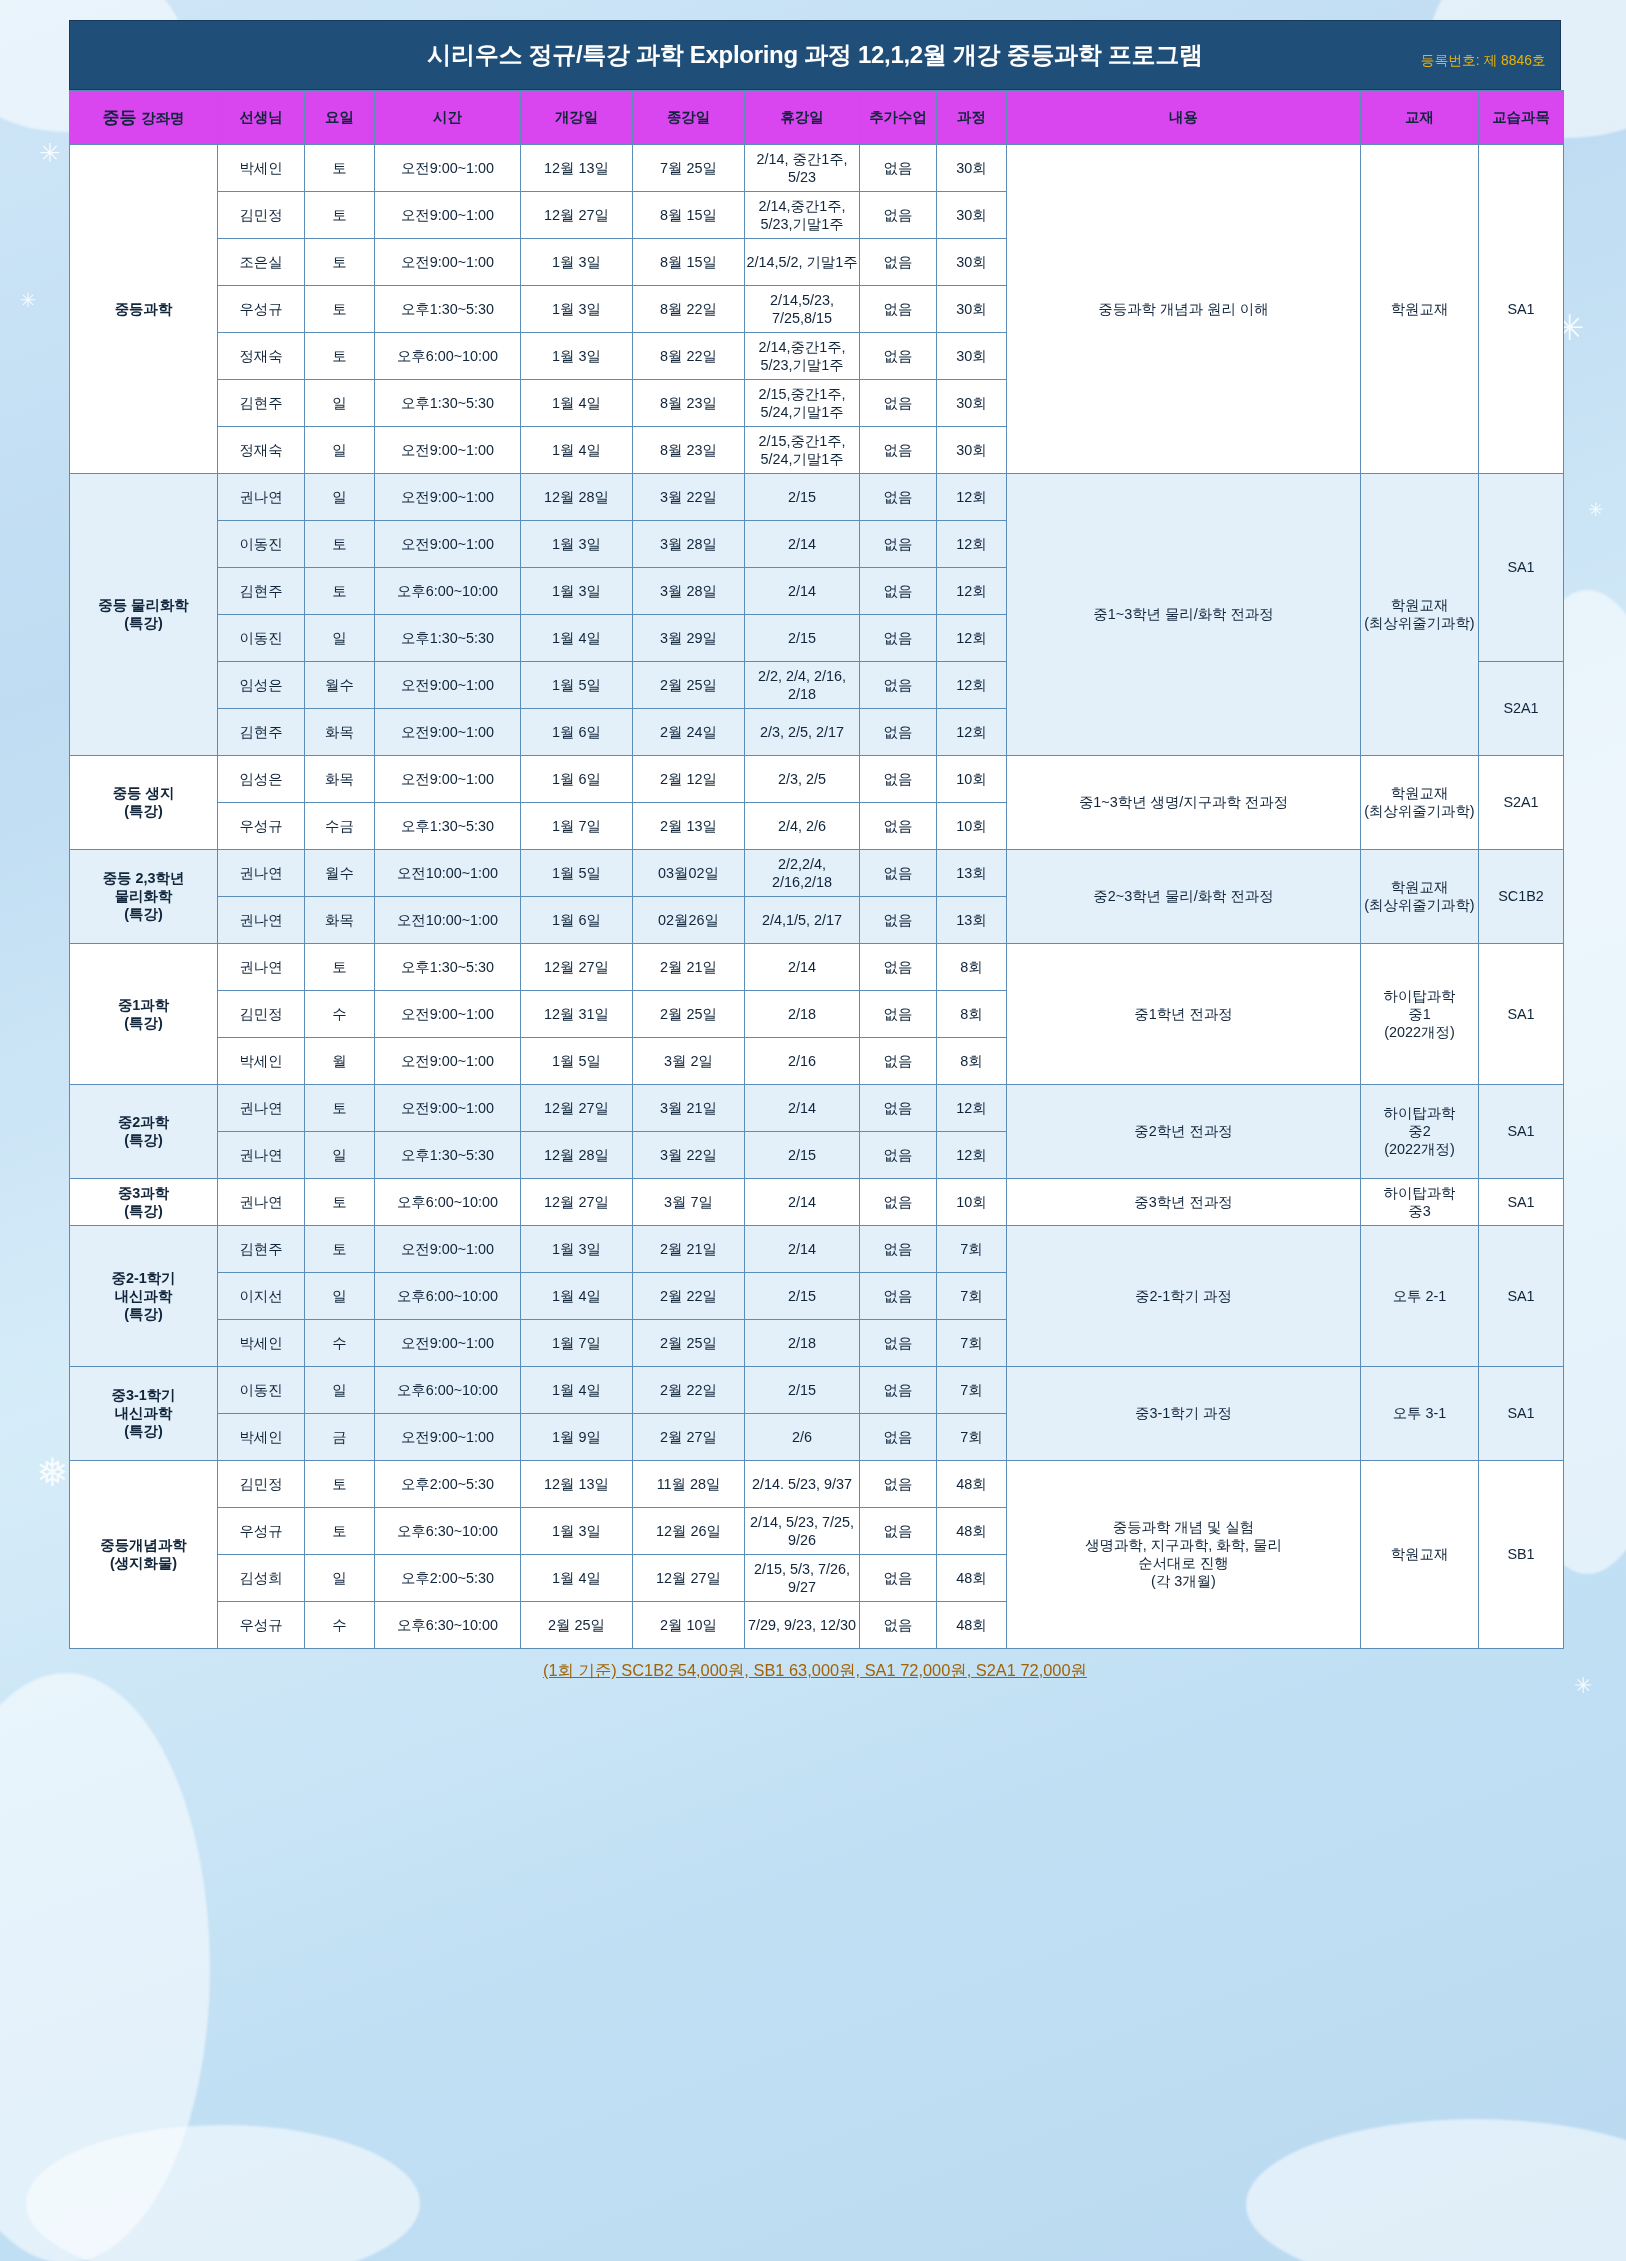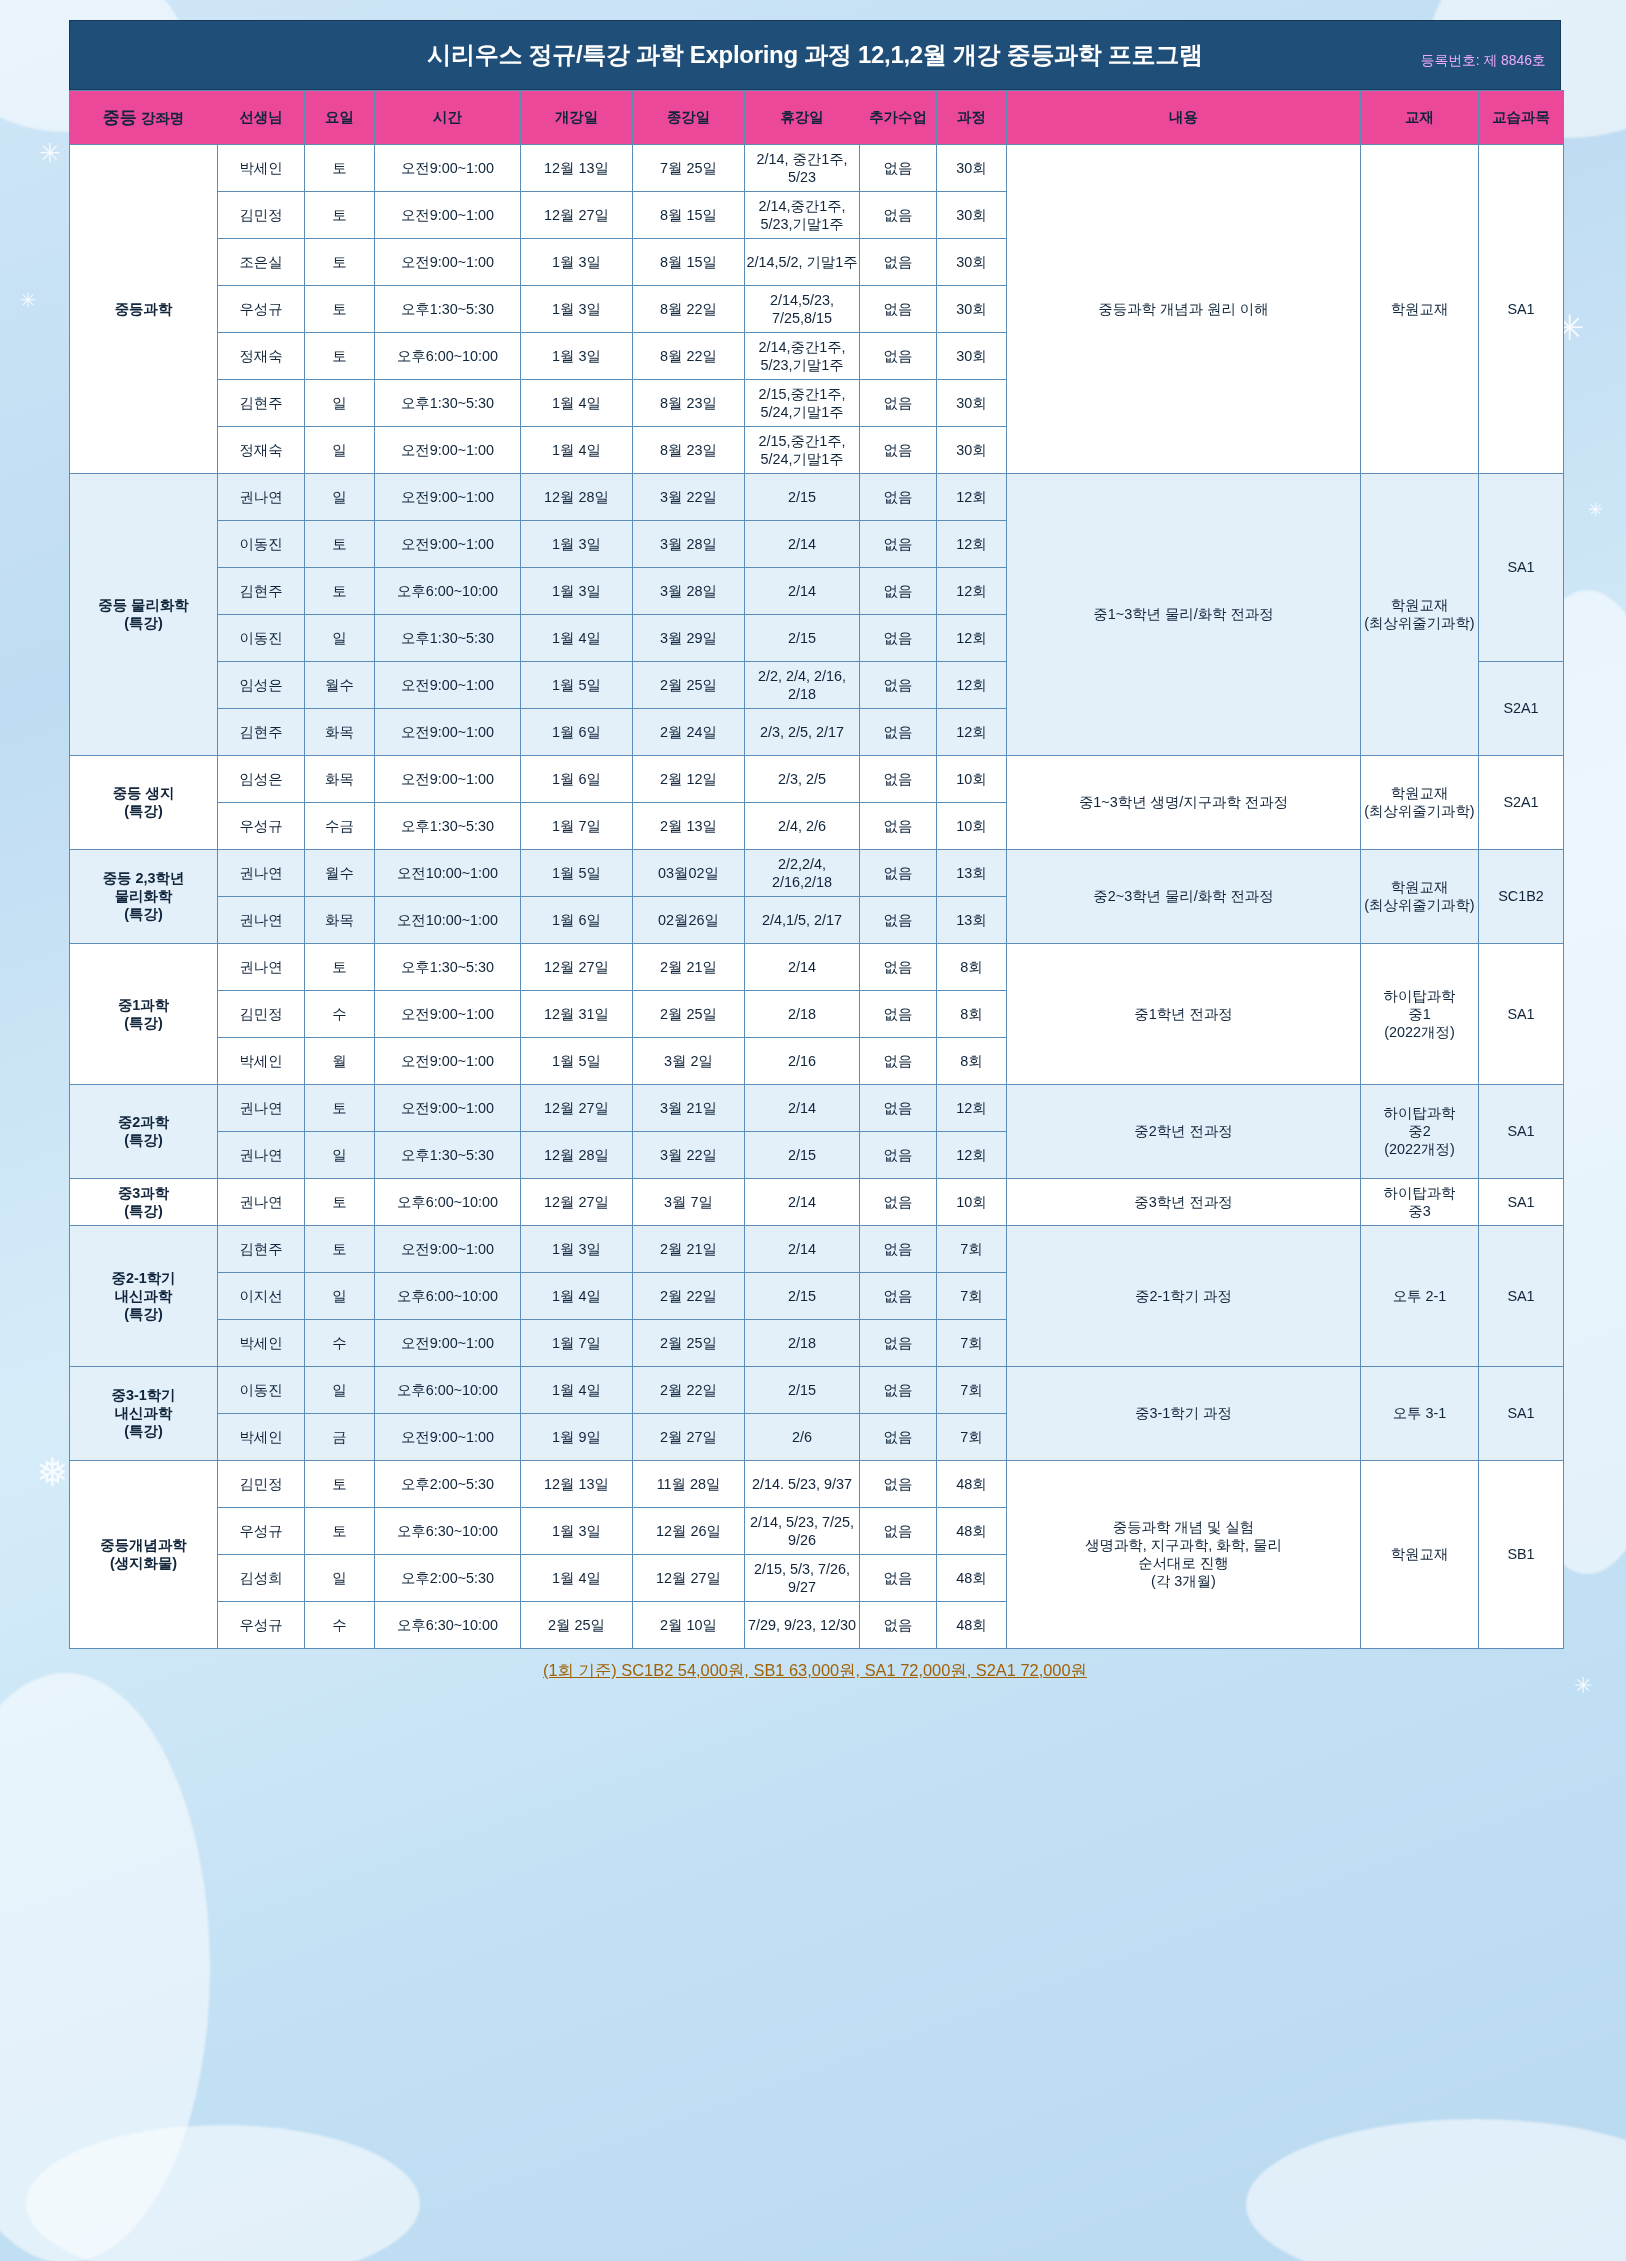--- a/index.html
+++ b/index.html
@@ -58,21 +58,21 @@
     color: #ffffff;
     font-size: 24px;
     font-weight: bold;
     letter-spacing: -0.3px;
     text-align: center;
   }
   .reg-no {
     position: absolute;
     right: 14.4px;
     bottom: 18.4px;
-    color: #f0abfc;
+    color: #eab308;
     font-size: 13.8px;
   }
 
   
   table.schedule {
     border-collapse: collapse;
     table-layout: fixed;
     width: 1492px;
     background: #ffffff;
   }
@@ -80,25 +80,24 @@
     border: 0.7px solid #5b8db8;
     text-align: center;
     vertical-align: middle;
     font-size: 14.4px;
     color: #10243a;
     padding: 2px 1.3px;
     line-height: 1.25;
     word-break: keep-all;
   }
   thead th {
-    background: #ec4899;
+    background: #d946ef;
     font-weight: bold;
     font-size: 15.7px;
     height: 49px;
-    font-family: Liberation Serif, serif;
   }
   thead th.course-head {
     font-size: 17px;
   }
   thead th.course-head .small {
     font-size: 14.4px;
     font-weight: bold;
   }
 
   tbody td { height: 42px; }

